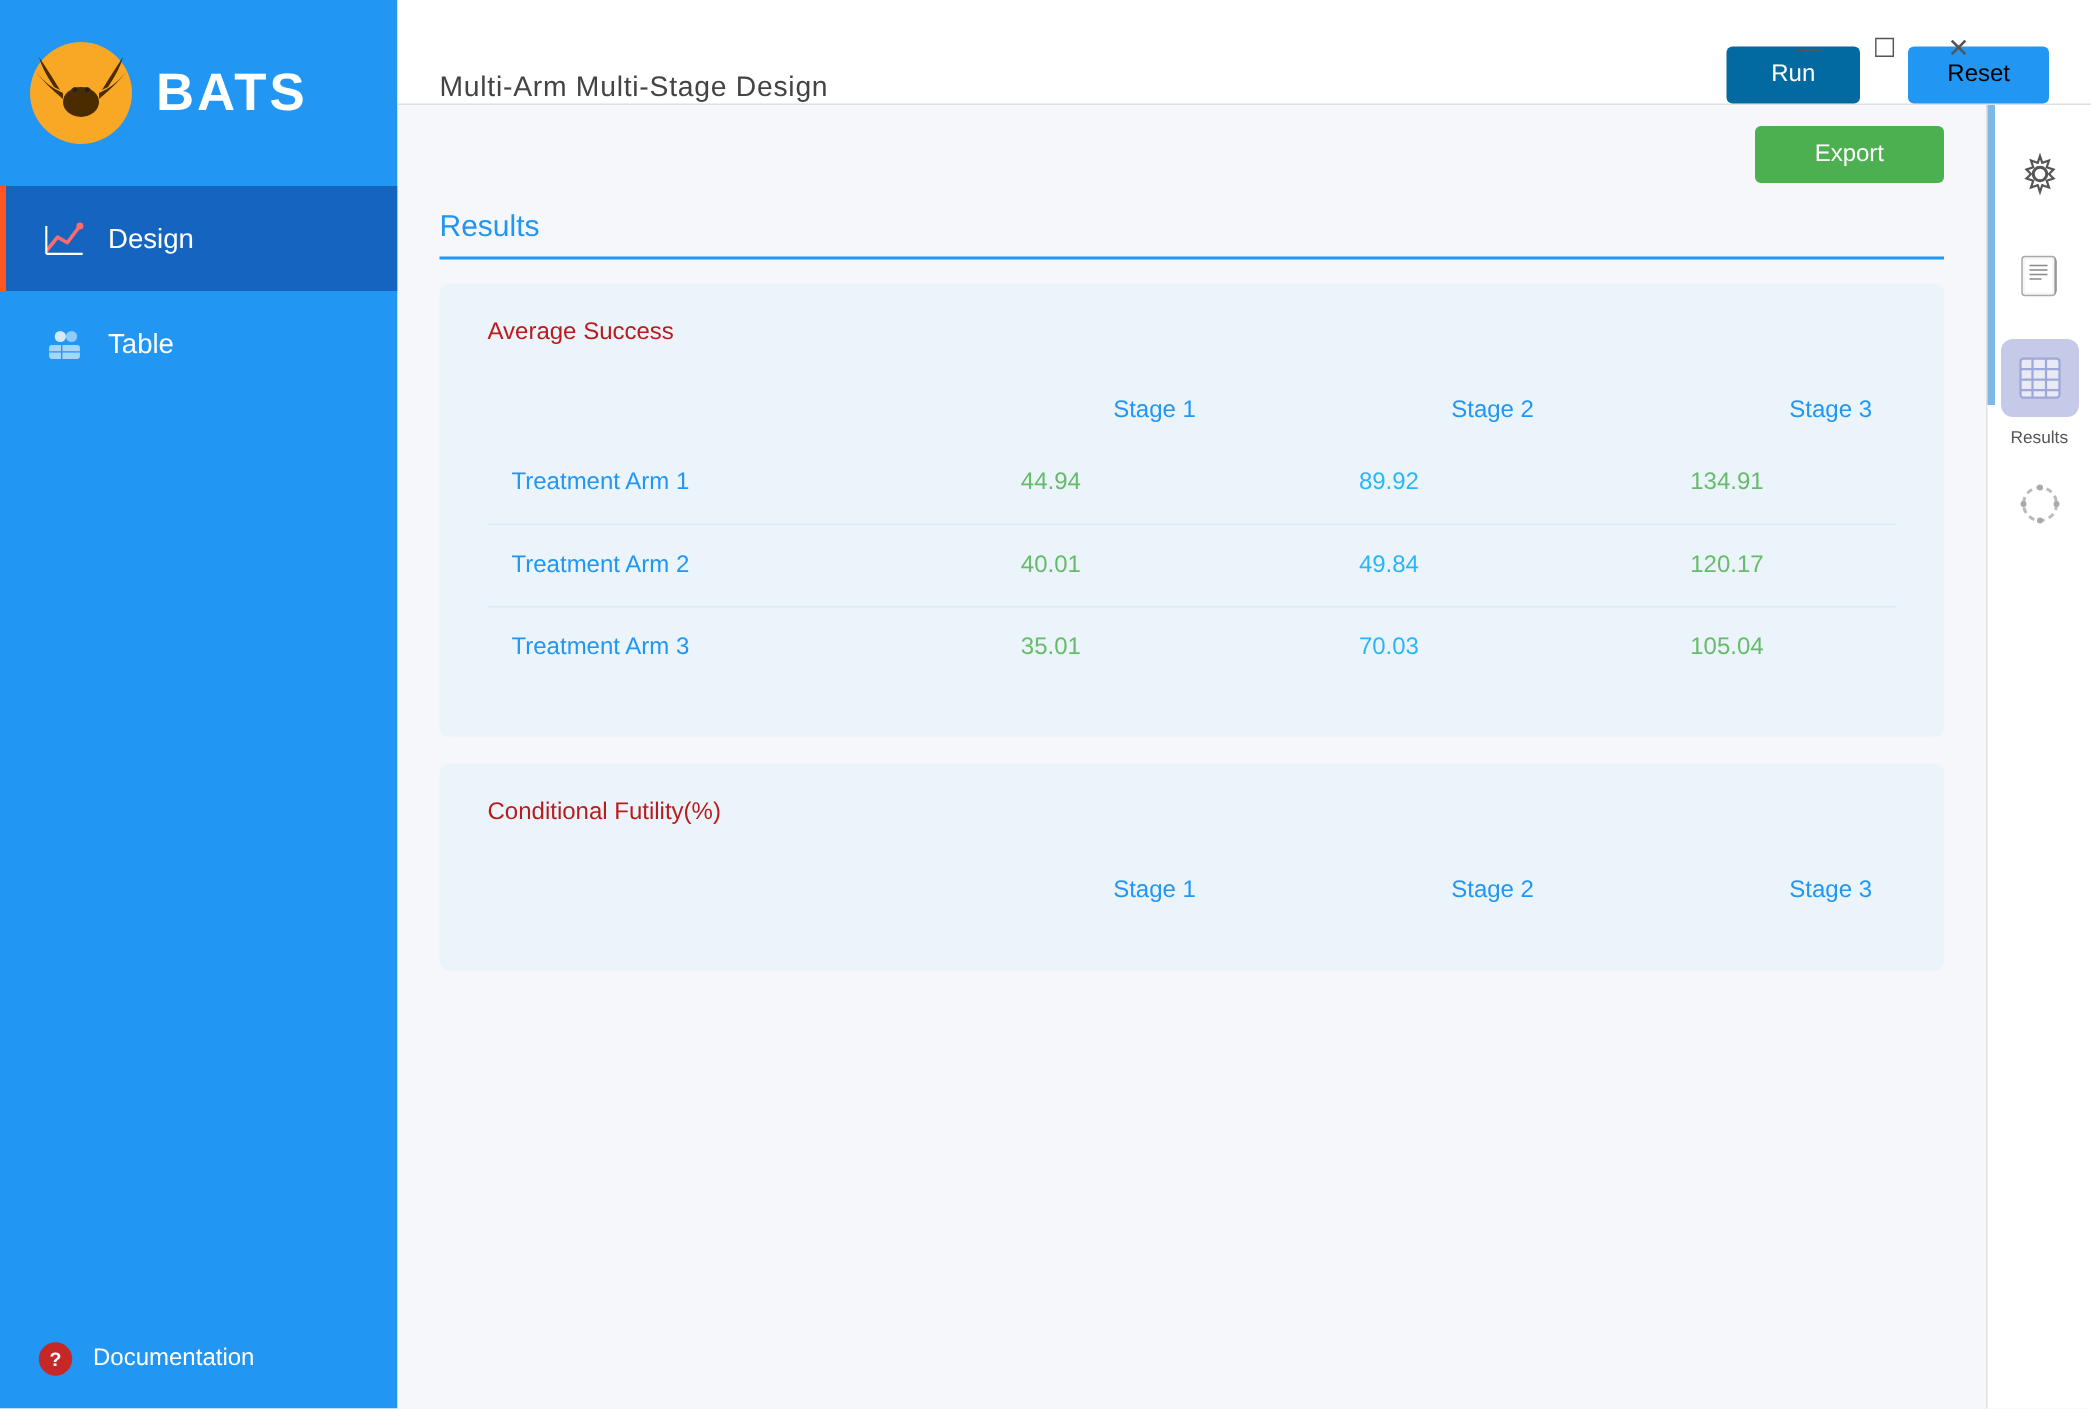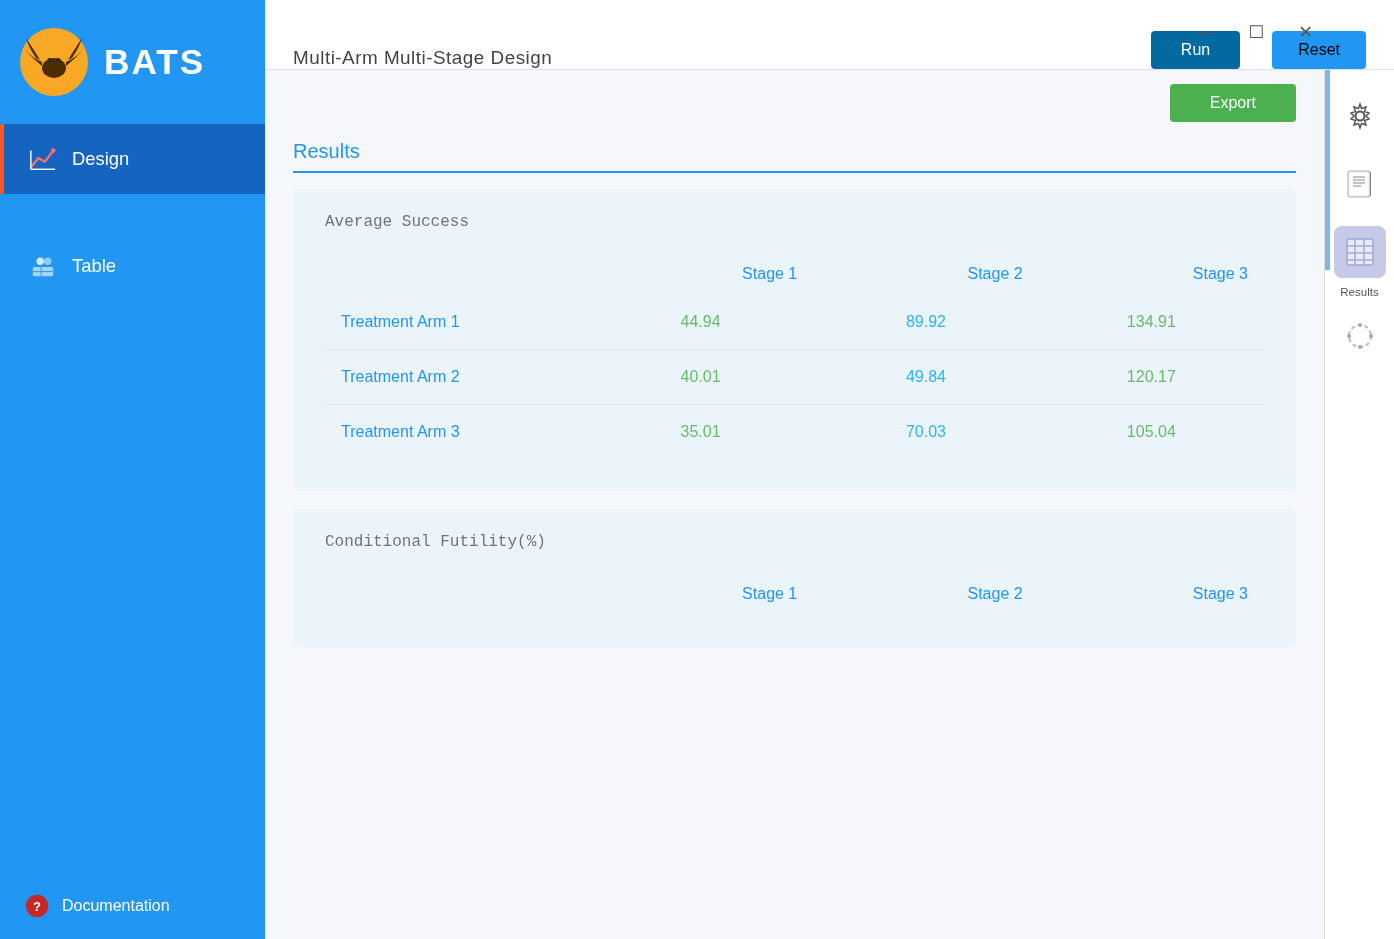--- a/index.html
+++ b/index.html
@@ -28,21 +28,20 @@
     .logo-text {
       color: white;
       font-size: 2.2rem;
       font-weight: 700;
       letter-spacing: 2px;
     }
     .sidebar-nav {
       display: flex;
       flex-direction: column;
       flex: 1;
-      gap: 37px;
     }
     .nav-item {
       display: flex;
       align-items: center;
       gap: 14px;
       padding: 20px 24px;
       color: white;
       font-size: 1.15rem;
       cursor: pointer;
       border-left: 4px solid transparent;
@@ -194,25 +193,24 @@
       padding-bottom: 8px;
       margin: 18px 0 16px 0;
     }
     .results-card {
       background: #ecf4fb;
       border-radius: 6px;
       padding: 24px 32px 32px 32px;
       margin-bottom: 18px;
     }
     .card-title {
-      color: #737373;
+      color: #b91c1c;
       font-size: 1rem;
       margin-bottom: 22px;
       font-weight: 400;
-      font-family: Liberation Mono, monospace;
     }
     .data-table {
       width: 100%;
       border-collapse: collapse;
     }
     .data-table th {
       color: #2196f3;
       font-weight: 500;
       font-size: 1rem;
       padding: 12px 16px;

